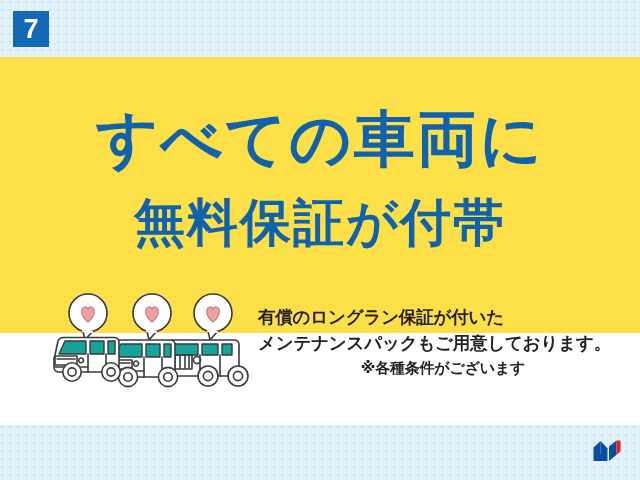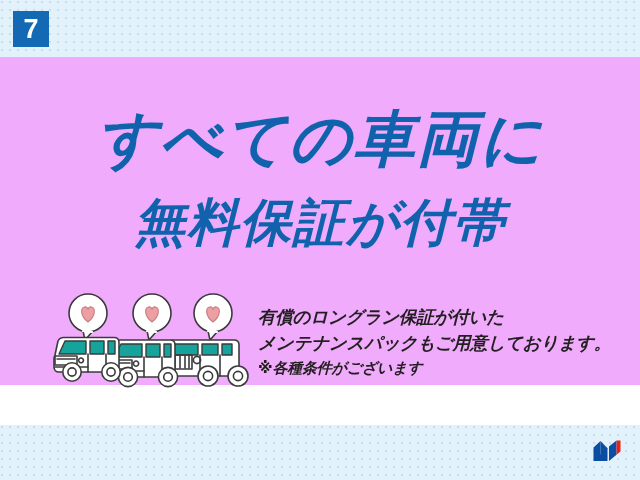--- a/index.html
+++ b/index.html
@@ -63,23 +63,22 @@
     white-space: nowrap;
     font-family: "DejaVu Sans", "Liberation Sans", sans-serif;
   }
 
   
   .main {
     position: absolute;
     left: 0;
     top: 57px;
     width: 640px;
-    height: 328px;
-    background: #f0abfc;
-    font-style: italic;
+    height: 276px;
+    background: #fde047;
   }
 
   .headline {
     position: absolute;
     left: 0;
     top: 0;
     width: 640px;
     text-align: center;
     color: #1162ad;
     font-weight: bold;
@@ -134,20 +133,21 @@
     letter-spacing: -0.2px;
     white-space: nowrap;
   }
   .body-copy .bc3 {
     display: block;
     font-size: 15px;
     line-height: 25px;
     font-weight: bold;
     letter-spacing: -0.2px;
     white-space: nowrap;
+    text-align: center;
   }
 
   
   .footer {
     position: absolute;
     left: 0;
     top: 425px;
     width: 640px;
     height: 55px;
   }

